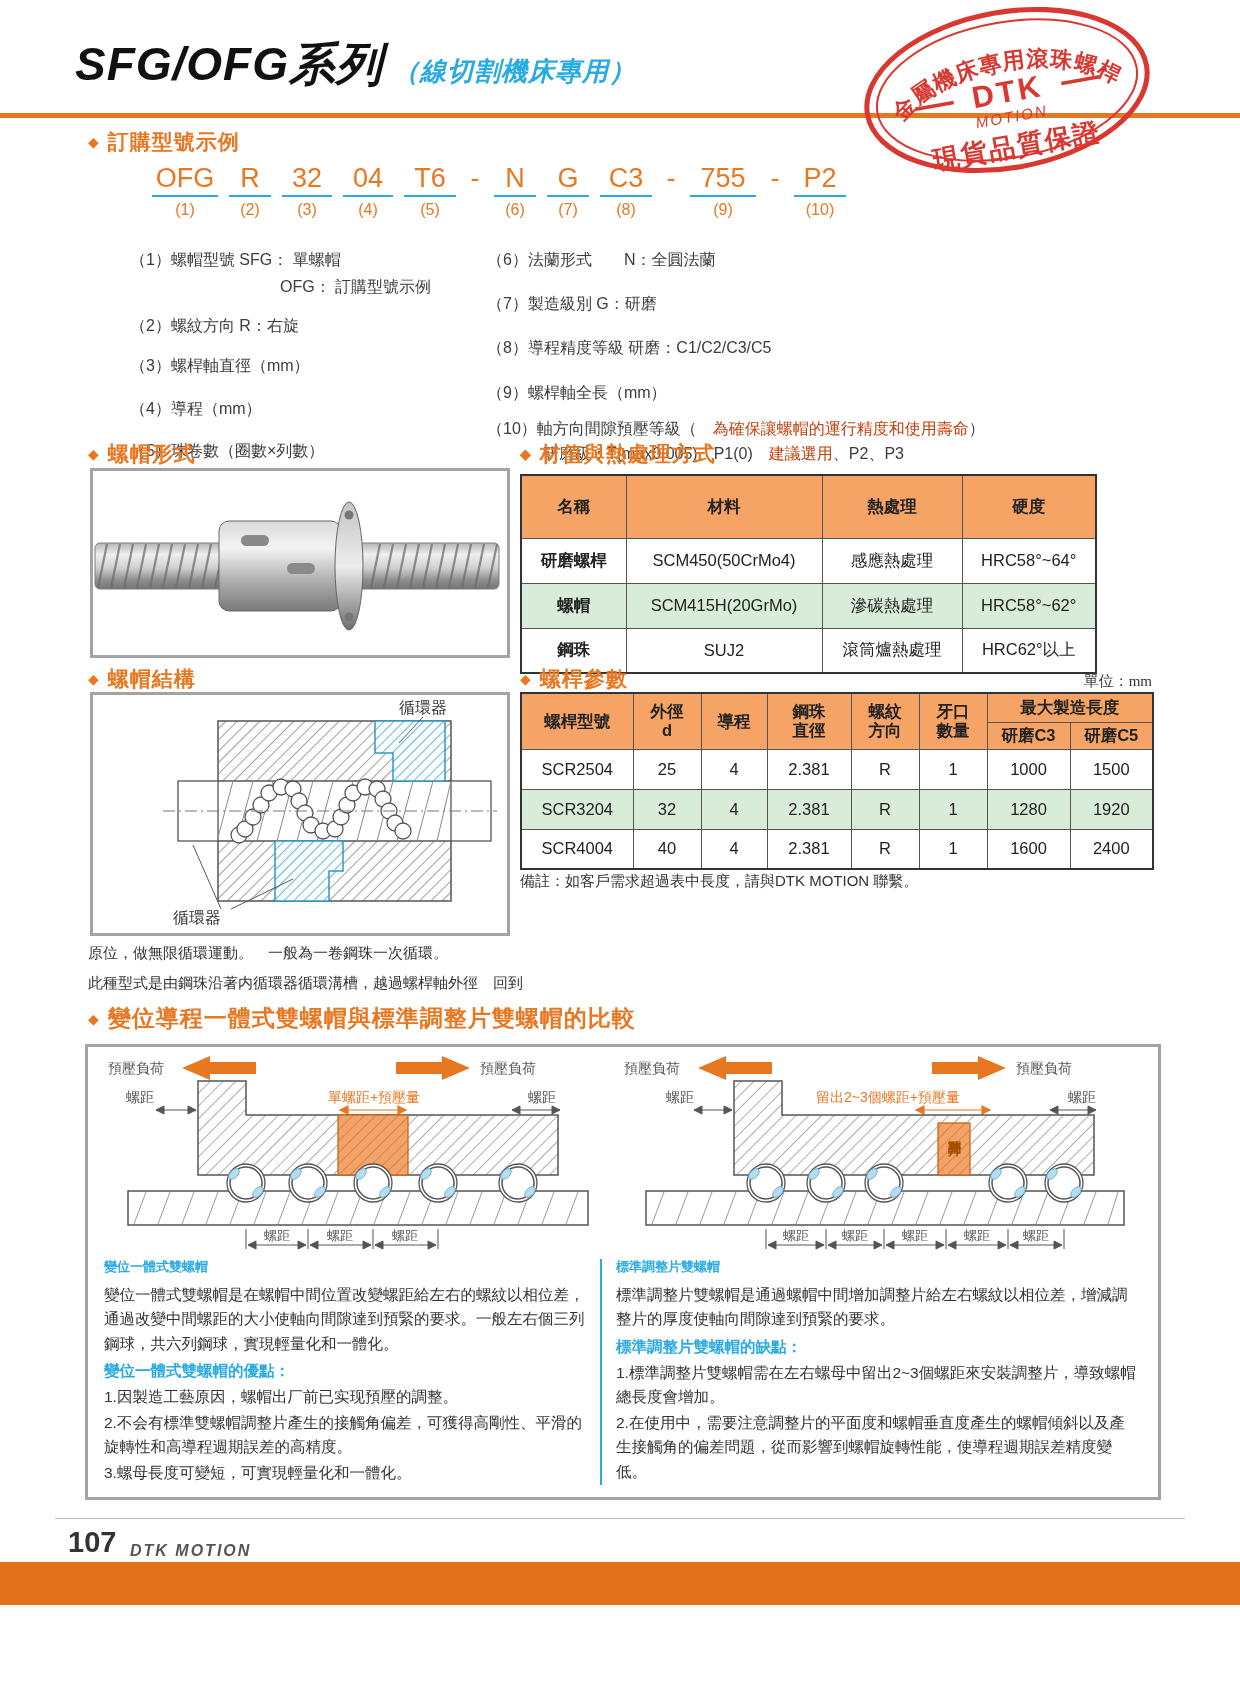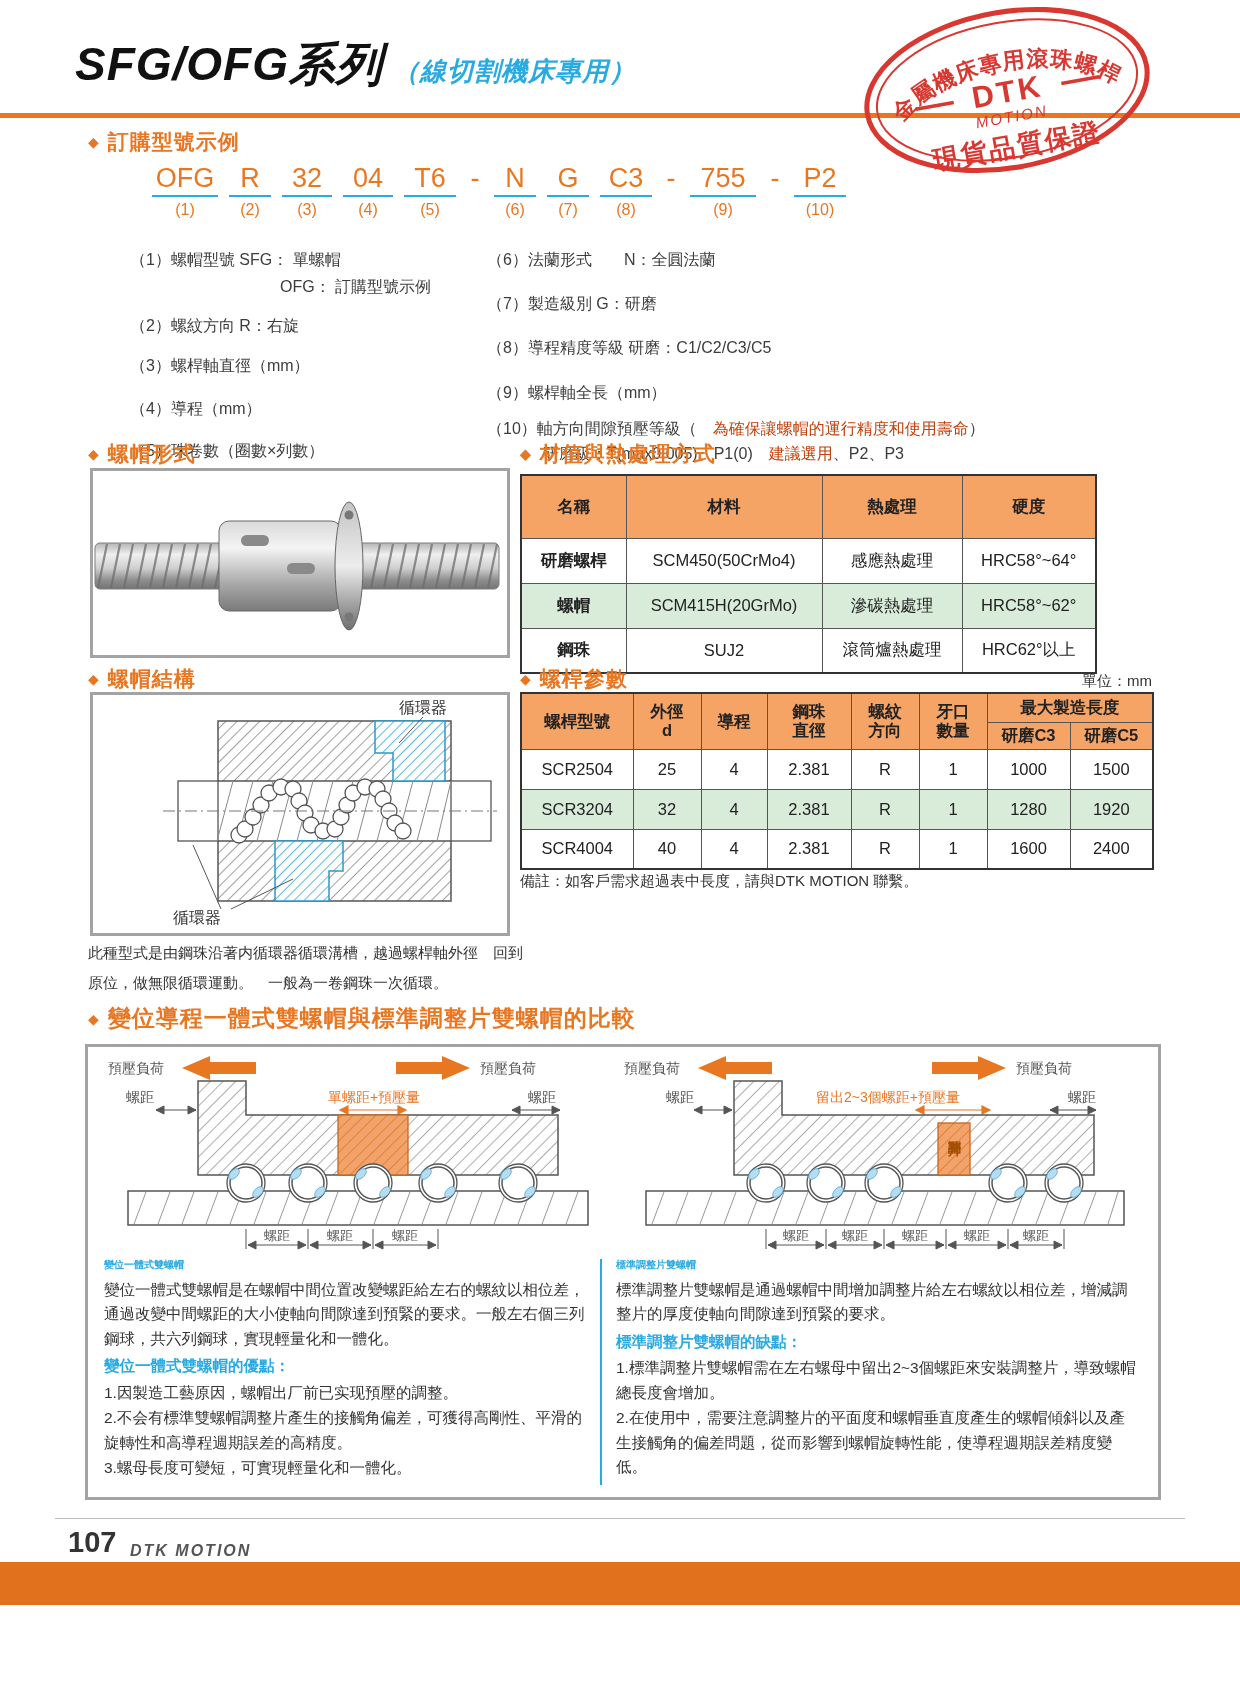--- a/index.html
+++ b/index.html
@@ -36,21 +36,21 @@
   .dtable th,.dtable td{border:1.2px solid #555;text-align:center;padding:0;font-size:16.5px;color:#222;overflow:hidden;}
   .dtable th{background:#F5A466;font-weight:bold;}
   .dtable td.namecol{font-weight:bold;}
   .dtable tr.alt td{background:#D9ECDA;}
   .hdr2{font-size:15.5px;line-height:1.15;}
   .unit-label{position:absolute;font-size:15px;color:#333;}
   .tbl-note{position:absolute;font-size:15px;color:#333;}
   
   .caption{position:absolute;font-size:15px;line-height:2.0;color:#333;}
   .cmp-col{position:absolute;font-size:15.5px;line-height:1.58;color:#333;}
-  .cmp-h{color:#29ABE2;font-weight:bold;font-size:10px;margin-bottom:5px;}
+  .cmp-h{color:#29ABE2;font-weight:bold;font-size:13px;margin-bottom:5px;}
   .cmp-sub{color:#29ABE2;font-weight:bold;margin-top:3px;margin-bottom:2px;}
   .cmp-item{margin-bottom:1px;}
   .divider{position:absolute;width:2px;background:#29ABE2;}
   
   .shim-label{position:absolute;writing-mode:vertical-rl;text-orientation:upright;font-size:13px;font-weight:bold;color:#A34E00;letter-spacing:2px;}
   
   .foot-line{position:absolute;left:55px;right:55px;top:1518px;height:0;border-top:1.5px solid #bbb;}
   .foot-num{position:absolute;left:68px;top:1526px;font-size:29px;font-weight:bold;color:#333;}
   .foot-brand{position:absolute;left:130px;top:1542px;font-size:16px;font-weight:bold;font-style:italic;color:#555;letter-spacing:2px;}
   .foot-bar{position:absolute;left:0;top:1562px;width:100%;height:43px;background:#E2711D;}
@@ -320,26 +320,26 @@
       </g>
       <line x1="70" y1="116" x2="404" y2="116" stroke="#777" stroke-width="1" stroke-dasharray="12 4 2 4"></line>
       <line x1="330" y1="22" x2="306" y2="48" stroke="#555" stroke-width="1"></line>
       <line x1="138" y1="214" x2="200" y2="184" stroke="#555" stroke-width="1"></line>
       <line x1="128" y1="214" x2="100" y2="150" stroke="#555" stroke-width="1"></line>
       <text x="306" y="18" font-size="16" fill="#333">循環器</text>
       <text x="80" y="228" font-size="16" fill="#333">循環器</text>
     </svg>
   </div>
   <div class="caption" style="left:88px;top:938px;width:440px;">
+    <div>原位，做無限循環運動。　一般為一卷鋼珠一次循環。</div>
     <div>此種型式是由鋼珠沿著内循環器循環溝槽，越過螺桿軸外徑　回到</div>
-    <div>原位，做無限循環運動。　一般為一卷鋼珠一次循環。</div>
   </div>
 
   <div class="sec-title" style="left:520px;top:665px;"><span class="dia">◆</span><span>螺桿參數</span></div>
-  <div class="unit-label" style="left:520px;top:672px;width:632px;text-align:right;">單位：mm</div>
+  <div class="unit-label" style="left:520px;top:672px;width:632px;text-align:right;font-family:Liberation Serif, serif;">單位：mm</div>
   <table class="dtable" style="position:absolute;left:520px;top:692px;width:632px;">
     <colgroup>
         <col style="width:112px">
         <col style="width:68px">
         <col style="width:66px">
         <col style="width:84px">
         <col style="width:68px">
         <col style="width:68px">
         <col style="width:83px">
         <col style="width:83px">

